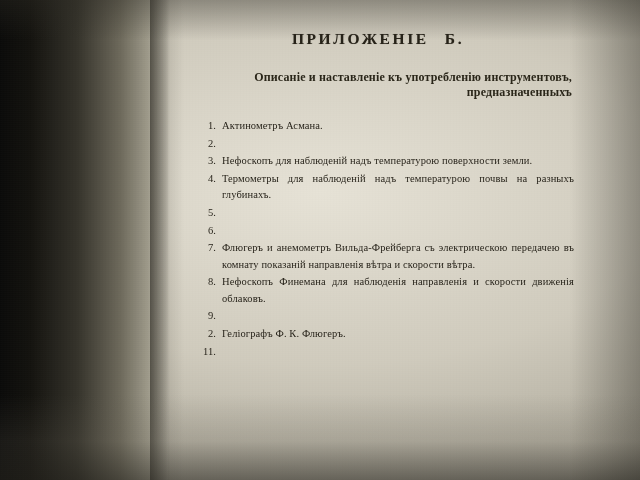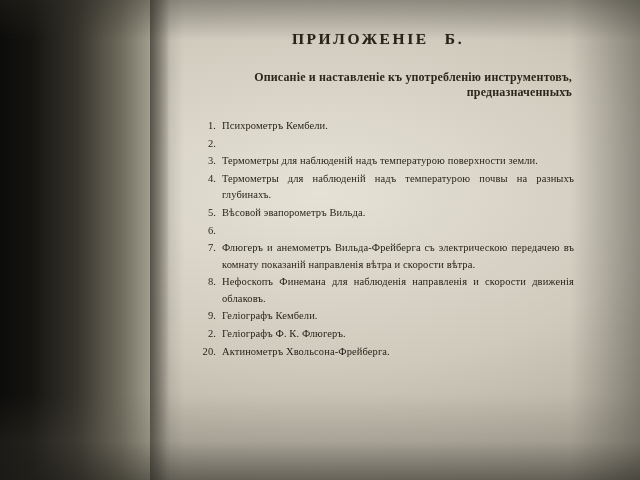--- a/index.html
+++ b/index.html
@@ -138,59 +138,56 @@
       <span>ПРИЛОЖЕНІЕ</span><span class="gap"></span><span>Б.</span>
     </div>
 
     <div class="subtitle">
       <div>Описаніе и наставленіе къ употребленію инструментовъ, предназначенныхъ</div>
     </div>
 
     <ul class="list">
       <li>
         <span class="num">1.</span>
-        <span class="txt">Психрометръ Кембели.</span>
+        <span class="txt">Актинометръ Асмана.</span>
       </li>
       <li>
         <span class="num">2.</span>
       </li>
       <li>
         <span class="num">3.</span>
-        <span class="txt justify">Термометры для наблюденій надъ температурою поверхности земли.</span>
+        <span class="txt justify">Нефоскопъ для наблюденій надъ температурою поверхности земли.</span>
       </li>
       <li>
         <span class="num">4.</span>
         <span class="txt justify">Термометры для наблюденій надъ температурою почвы на разныхъ глубинахъ.</span>
       </li>
       <li>
         <span class="num">5.</span>
-        <span class="txt">Вѣсовой эвапорометръ Вильда.</span>
       </li>
       <li>
         <span class="num">6.</span>
       </li>
       <li>
         <span class="num">7.</span>
         <span class="txt justify">Флюгеръ и анемометръ Вильда-Фрейберга съ электрическою передачею въ комнату показаній направленія вѣтра и скорости вѣтра.</span>
       </li>
       <li>
         <span class="num">8.</span>
         <span class="txt justify">Нефоскопъ Финемана для наблюденія направленія и скорости движенія облаковъ.</span>
       </li>
       <li>
         <span class="num">9.</span>
-        <span class="txt">Геліографъ Кембели.</span>
       </li>
       <li>
         <span class="num">2.</span>
         <span class="txt">Геліографъ Ф. К. Флюгеръ.</span>
       </li>
       <li>
-        <span class="num">20.</span>
-        <span class="txt">Актинометръ Хвольсона-Фрейберга.</span>
+        <span class="num">11.</span>
       </li>
     </ul>
   </div>
 
   <div class="grain"></div>
   <div class="top-shade"></div>
   <div class="right-shade"></div>
   <div class="bottom-shade"></div>
 </div>
 

